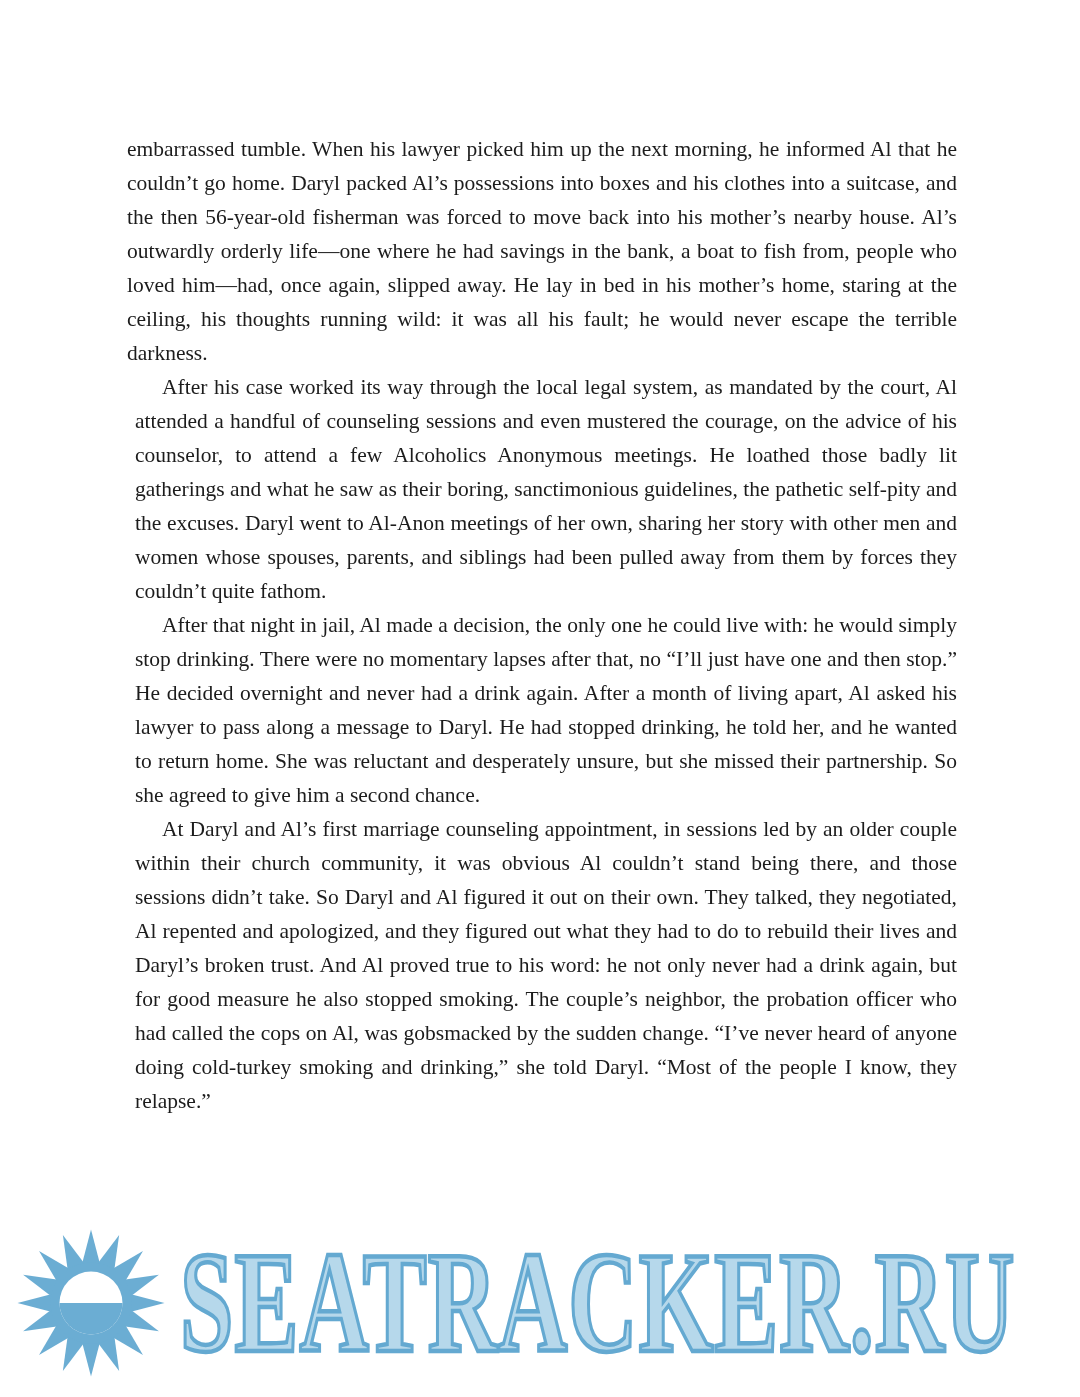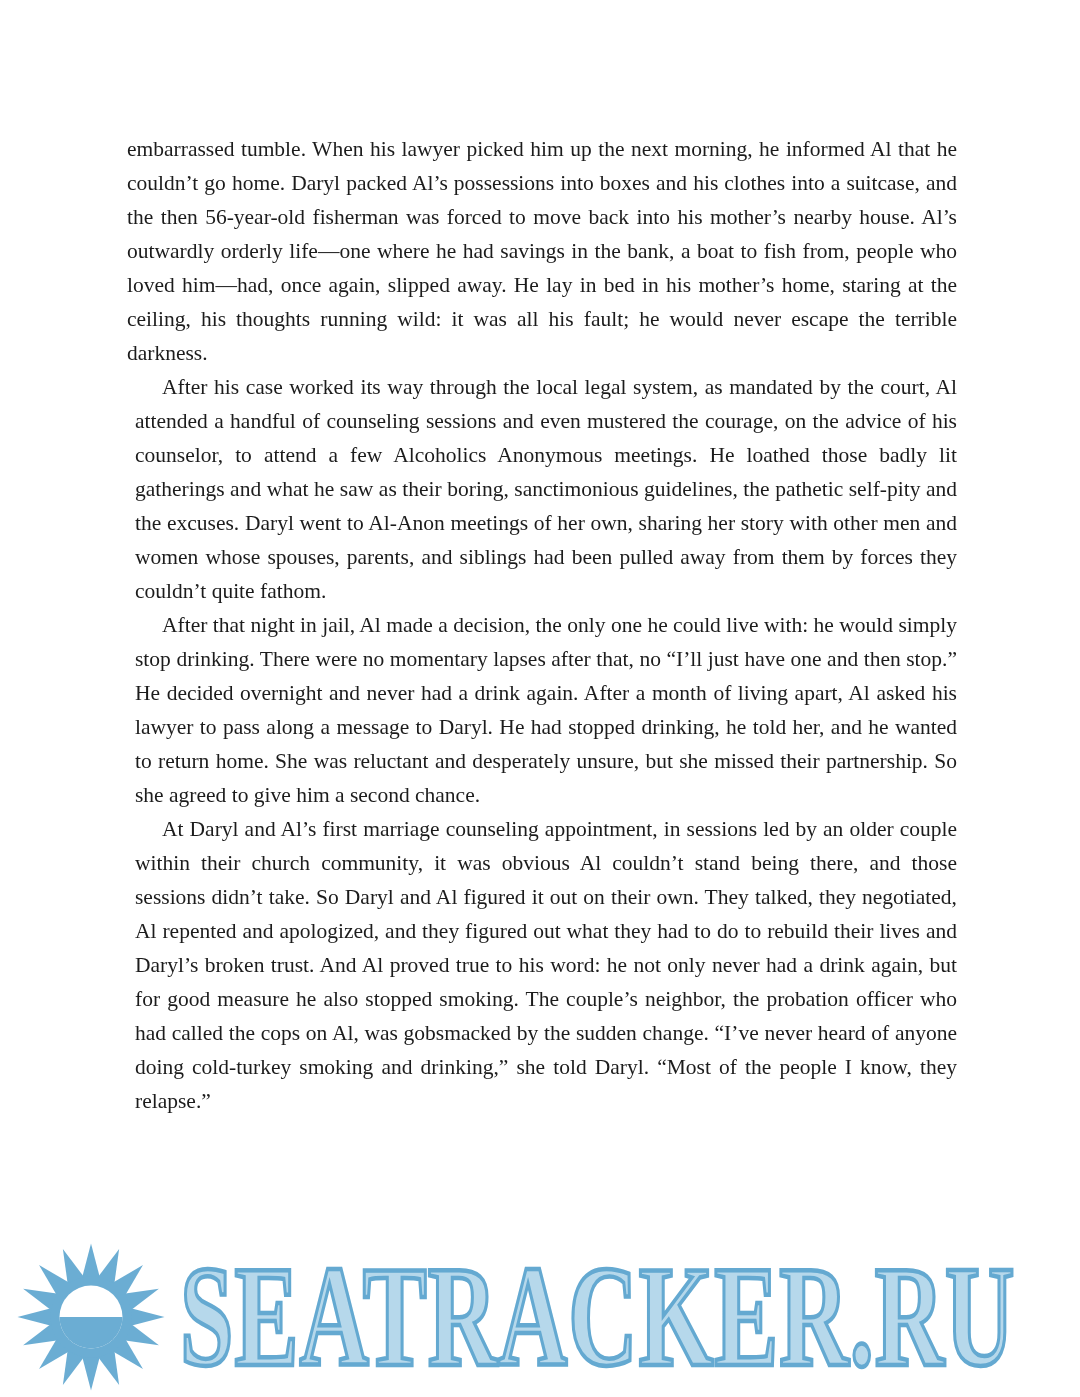--- a/index.html
+++ b/index.html
@@ -28,21 +28,21 @@
     line-height: 34px;
     color: #1c1c1c;
     text-align: justify;
   }
   .para { text-align: justify; }
   .para.indent { text-indent: 27px; margin-left: 8px; }
   .watermark {
     position: absolute;
     left: 0;
     right: 0;
-    bottom: 2px;
+    bottom: 16px;
     height: 156px;
     display: flex;
     align-items: center;
     pointer-events: none;
   }
   .sun {
     width: 162px;
     height: 150px;
     flex: 0 0 auto;
     margin-left: 10px;

